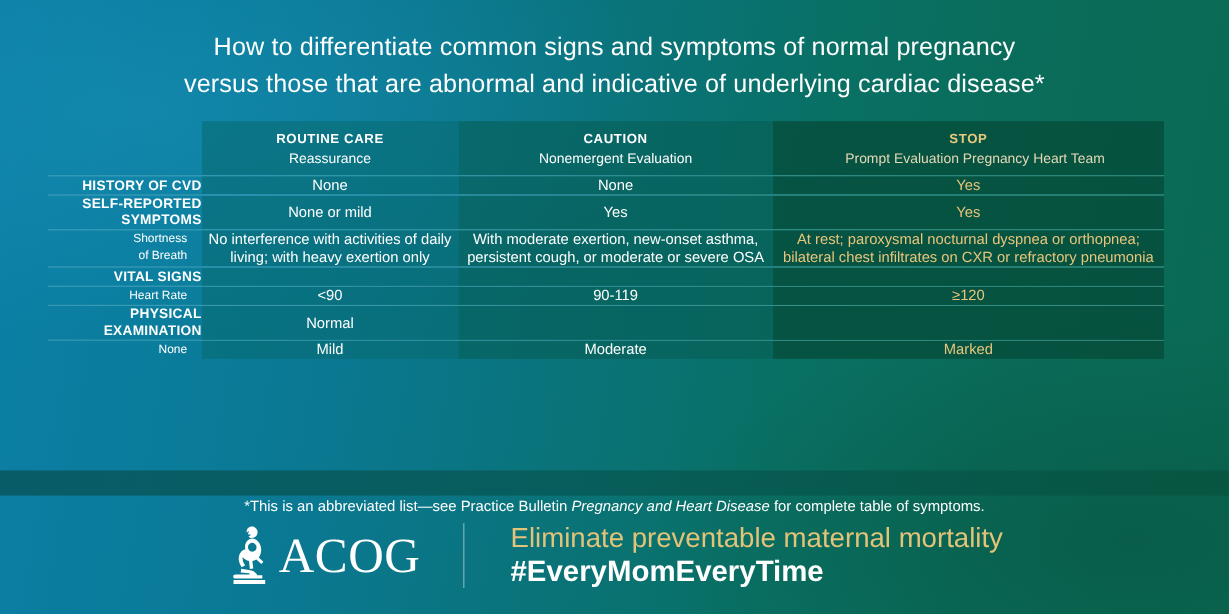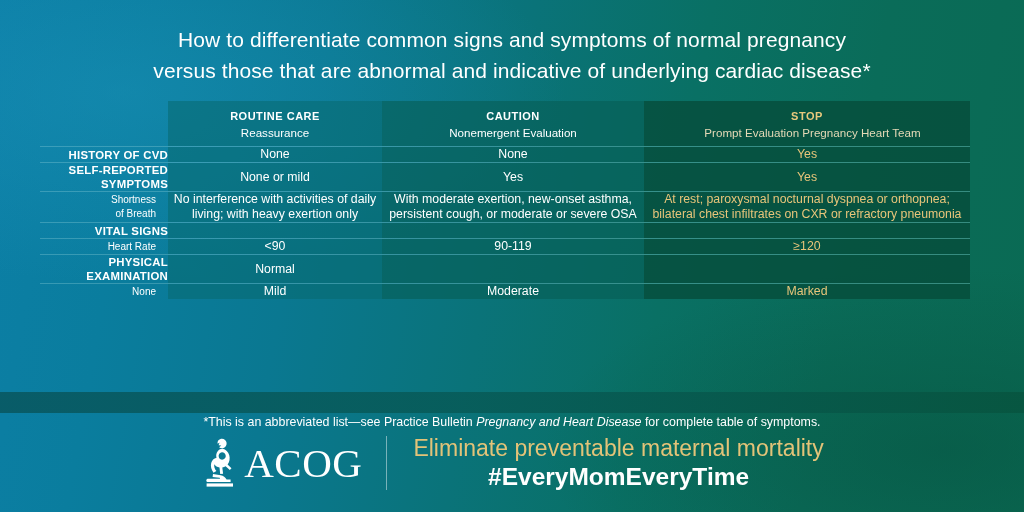--- a/index.html
+++ b/index.html
@@ -69,21 +69,21 @@
     position:absolute;left:0;top:392px;width:1024px;height:21px;z-index:3;
     background:linear-gradient(90deg,#08565e 0%,#075a57 45%,#07543f 100%);
     opacity:.85;
   }
 
   
   .footer{
     position:absolute;left:0;top:413px;width:1024px;height:99px;z-index:4;
     display:flex;align-items:center;justify-content:center;
   }
-  .footer-inner{display:flex;align-items:center;gap:0;text-align:center;}
+  .footer-inner{display:flex;align-items:center;gap:12px;}
   .logo-wrap{display:flex;align-items:center;padding-right:24px;}
   .acog-mark{width:38px;height:52px;margin-right:6px;}
   .acog-word{
     color:#ffffff;font-size:41px;font-weight:400;letter-spacing:.5px;
     font-family:"Liberation Serif", serif;line-height:44px;
   }
   .divider{width:1px;height:54px;background:rgba(255,255,255,.45);margin:0 26px 0 0;}
   .tagline{display:flex;flex-direction:column;justify-content:center;}
   .tag1{color:#e3c378;font-size:23px;line-height:28px;font-weight:400;}
   .tag2{color:#ffffff;font-size:24.5px;line-height:29px;font-weight:bold;}

